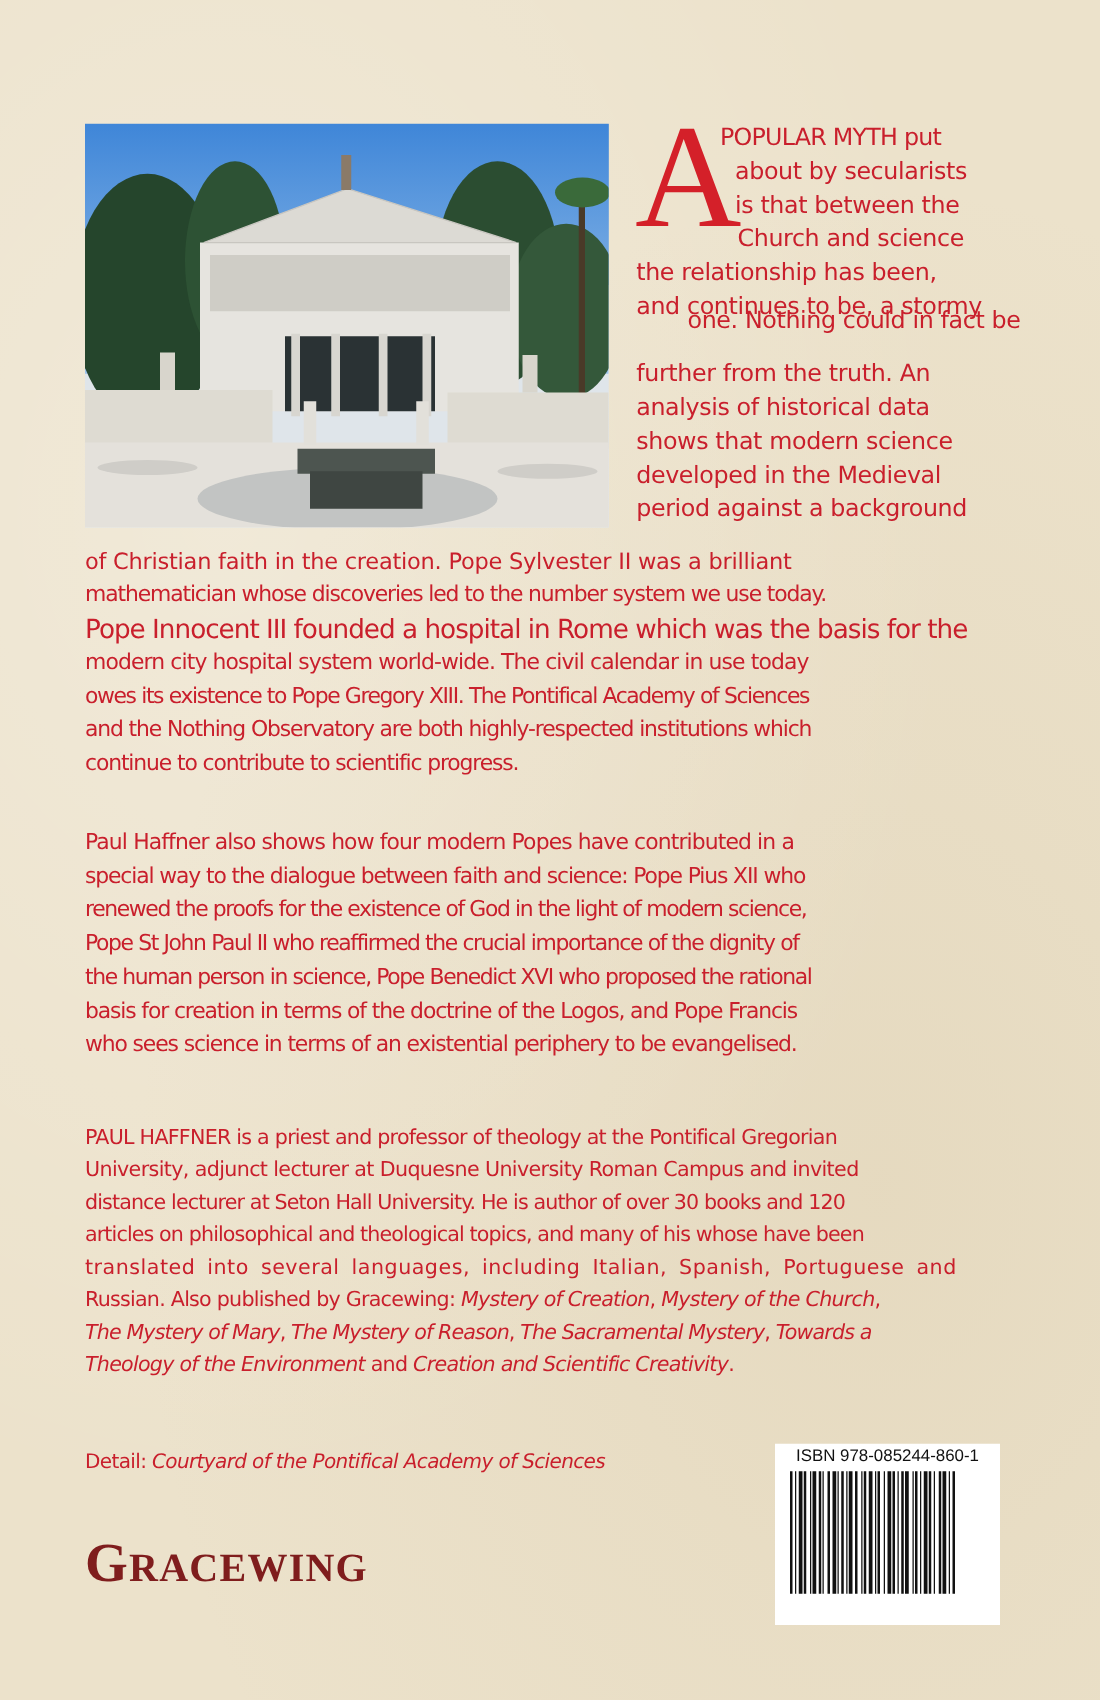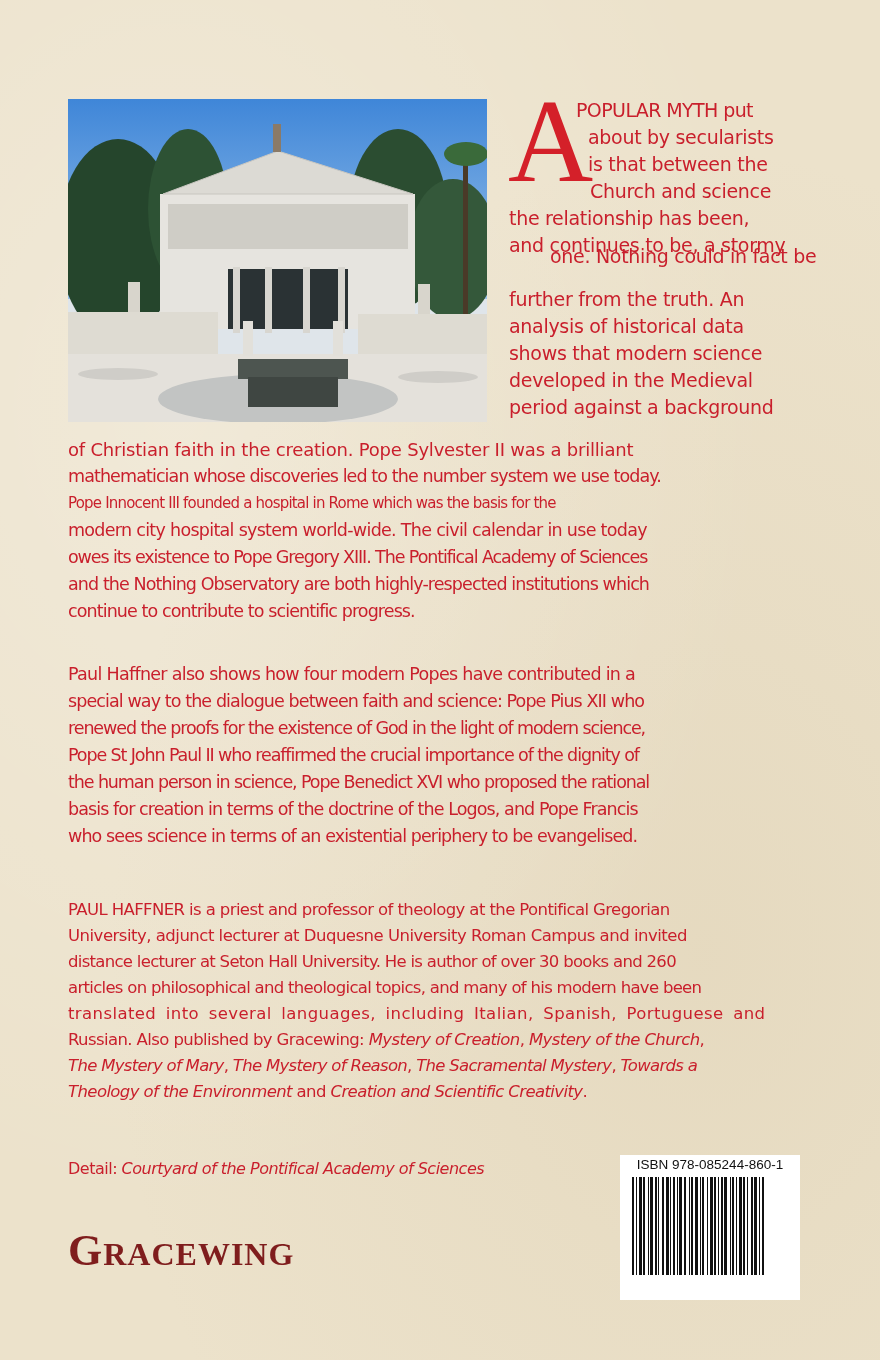--- a/index.html
+++ b/index.html
@@ -79,38 +79,38 @@
 <div class="line" style="left:509px;top:232px;">and continues to be, a stormy</div>
 <div class="line" style="left:509px;top:243px;margin-left:41px;">one. Nothing could in fact be</div>
 <div class="line" style="left:509px;top:286px;">further from the truth. An</div>
 <div class="line" style="left:509px;top:313px;">analysis of historical data</div>
 <div class="line" style="left:509px;top:340px;">shows that modern science</div>
 <div class="line" style="left:509px;top:367px;">developed in the Medieval</div>
 <div class="line" style="left:509px;top:394px;">period against a background</div>
 
 <div class="line" style="left:68px;top:436px;font-size:18px;letter-spacing:-0.2px;">of Christian faith in the creation. Pope Sylvester II was a brilliant</div>
 <div class="line" style="left:68px;top:463px;font-size:17.5px;letter-spacing:-0.9px;">mathematician whose discoveries led to the number system we use today.</div>
-<div class="line" style="left:68px;top:490px;font-size:15px;letter-spacing:-0.8px;">Pope Innocent III founded a hospital in Rome which was the basis for the</div>
+<div class="line" style="left:68px;top:490px;font-size:21px;letter-spacing:-0.8px;">Pope Innocent III founded a hospital in Rome which was the basis for the</div>
 <div class="line" style="left:68px;top:517px;font-size:17.5px;letter-spacing:-0.7px;">modern city hospital system world-wide. The civil calendar in use today</div>
 <div class="line" style="left:68px;top:544px;font-size:17.5px;letter-spacing:-1.1px;text-align:center;">owes its existence to Pope Gregory XIII. The Pontifical Academy of Sciences</div>
 <div class="line" style="left:68px;top:571px;font-size:17.5px;letter-spacing:-0.9px;">and the Nothing Observatory are both highly-respected institutions which</div>
 <div class="line" style="left:68px;top:598px;font-size:17.5px;letter-spacing:-0.9px;">continue to contribute to scientific progress.</div>
 
 <div class="line" style="left:68px;top:661px;font-size:17.5px;letter-spacing:-0.7px;">Paul Haffner also shows how four modern Popes have contributed in a</div>
 <div class="line" style="left:68px;top:688px;font-size:17.5px;letter-spacing:-0.9px;">special way to the dialogue between faith and science: Pope Pius XII who</div>
 <div class="line" style="left:68px;top:715px;font-size:17.5px;letter-spacing:-1.1px;">renewed the proofs for the existence of God in the light of modern science,</div>
 <div class="line" style="left:68px;top:742px;font-size:17.5px;letter-spacing:-1.1px;">Pope St John Paul II who reaffirmed the crucial importance of the dignity of</div>
 <div class="line" style="left:68px;top:769px;font-size:17.5px;letter-spacing:-1.1px;">the human person in science, Pope Benedict XVI who proposed the rational</div>
 <div class="line" style="left:68px;top:796px;font-size:17.5px;letter-spacing:-0.9px;">basis for creation in terms of the doctrine of the Logos, and Pope Francis</div>
 <div class="line" style="left:68px;top:823px;font-size:17.5px;letter-spacing:-0.9px;">who sees science in terms of an existential periphery to be evangelised.</div>
 
 <div class="line small" style="left:68px;top:897px;letter-spacing:-0.6px;">PAUL HAFFNER is a priest and professor of theology at the Pontifical Gregorian</div>
 <div class="line small" style="left:68px;top:923px;letter-spacing:-0.5px;">University, adjunct lecturer at Duquesne University Roman Campus and invited</div>
-<div class="line small" style="left:68px;top:949px;letter-spacing:-0.7px;">distance lecturer at Seton Hall University. He is author of over 30 books and 260</div>
-<div class="line small" style="left:68px;top:975px;letter-spacing:-0.7px;">articles on philosophical and theological topics, and many of his modern have been</div>
+<div class="line small" style="left:68px;top:949px;letter-spacing:-0.7px;">distance lecturer at Seton Hall University. He is author of over 30 books and 120</div>
+<div class="line small" style="left:68px;top:975px;letter-spacing:-0.7px;">articles on philosophical and theological topics, and many of his whose have been</div>
 <div class="line small" style="left:68px;top:1001px;letter-spacing:0.4px;word-spacing:4px;">translated into several languages, including Italian, Spanish, Portuguese and</div>
 <div class="line small" style="left:68px;top:1027px;letter-spacing:-0.6px;"><span>Russian. Also published by Gracewing: </span><i>Mystery of Creation</i>, <i>Mystery of  the Church</i>,</div>
 <div class="line small" style="left:68px;top:1053px;letter-spacing:-0.7px;"><i>The Mystery of Mary</i>, <i>The Mystery of Reason</i>, <i>The Sacramental Mystery</i>, <i>Towards a</i></div>
 <div class="line small" style="left:68px;top:1079px;letter-spacing:-0.6px;"><i>Theology of the Environment</i><span> and </span><i>Creation and Scientific Creativity</i>.</div>
 
 <div class="line small" style="left:68px;top:1156px;font-size:16px;letter-spacing:-0.5px;"><span>Detail: </span><i>Courtyard of the Pontifical Academy of Sciences</i></div>
 
 <div class="publisher"><span>G</span><span class="sc">RACEWING</span></div>
 
 <div class="barcode">

